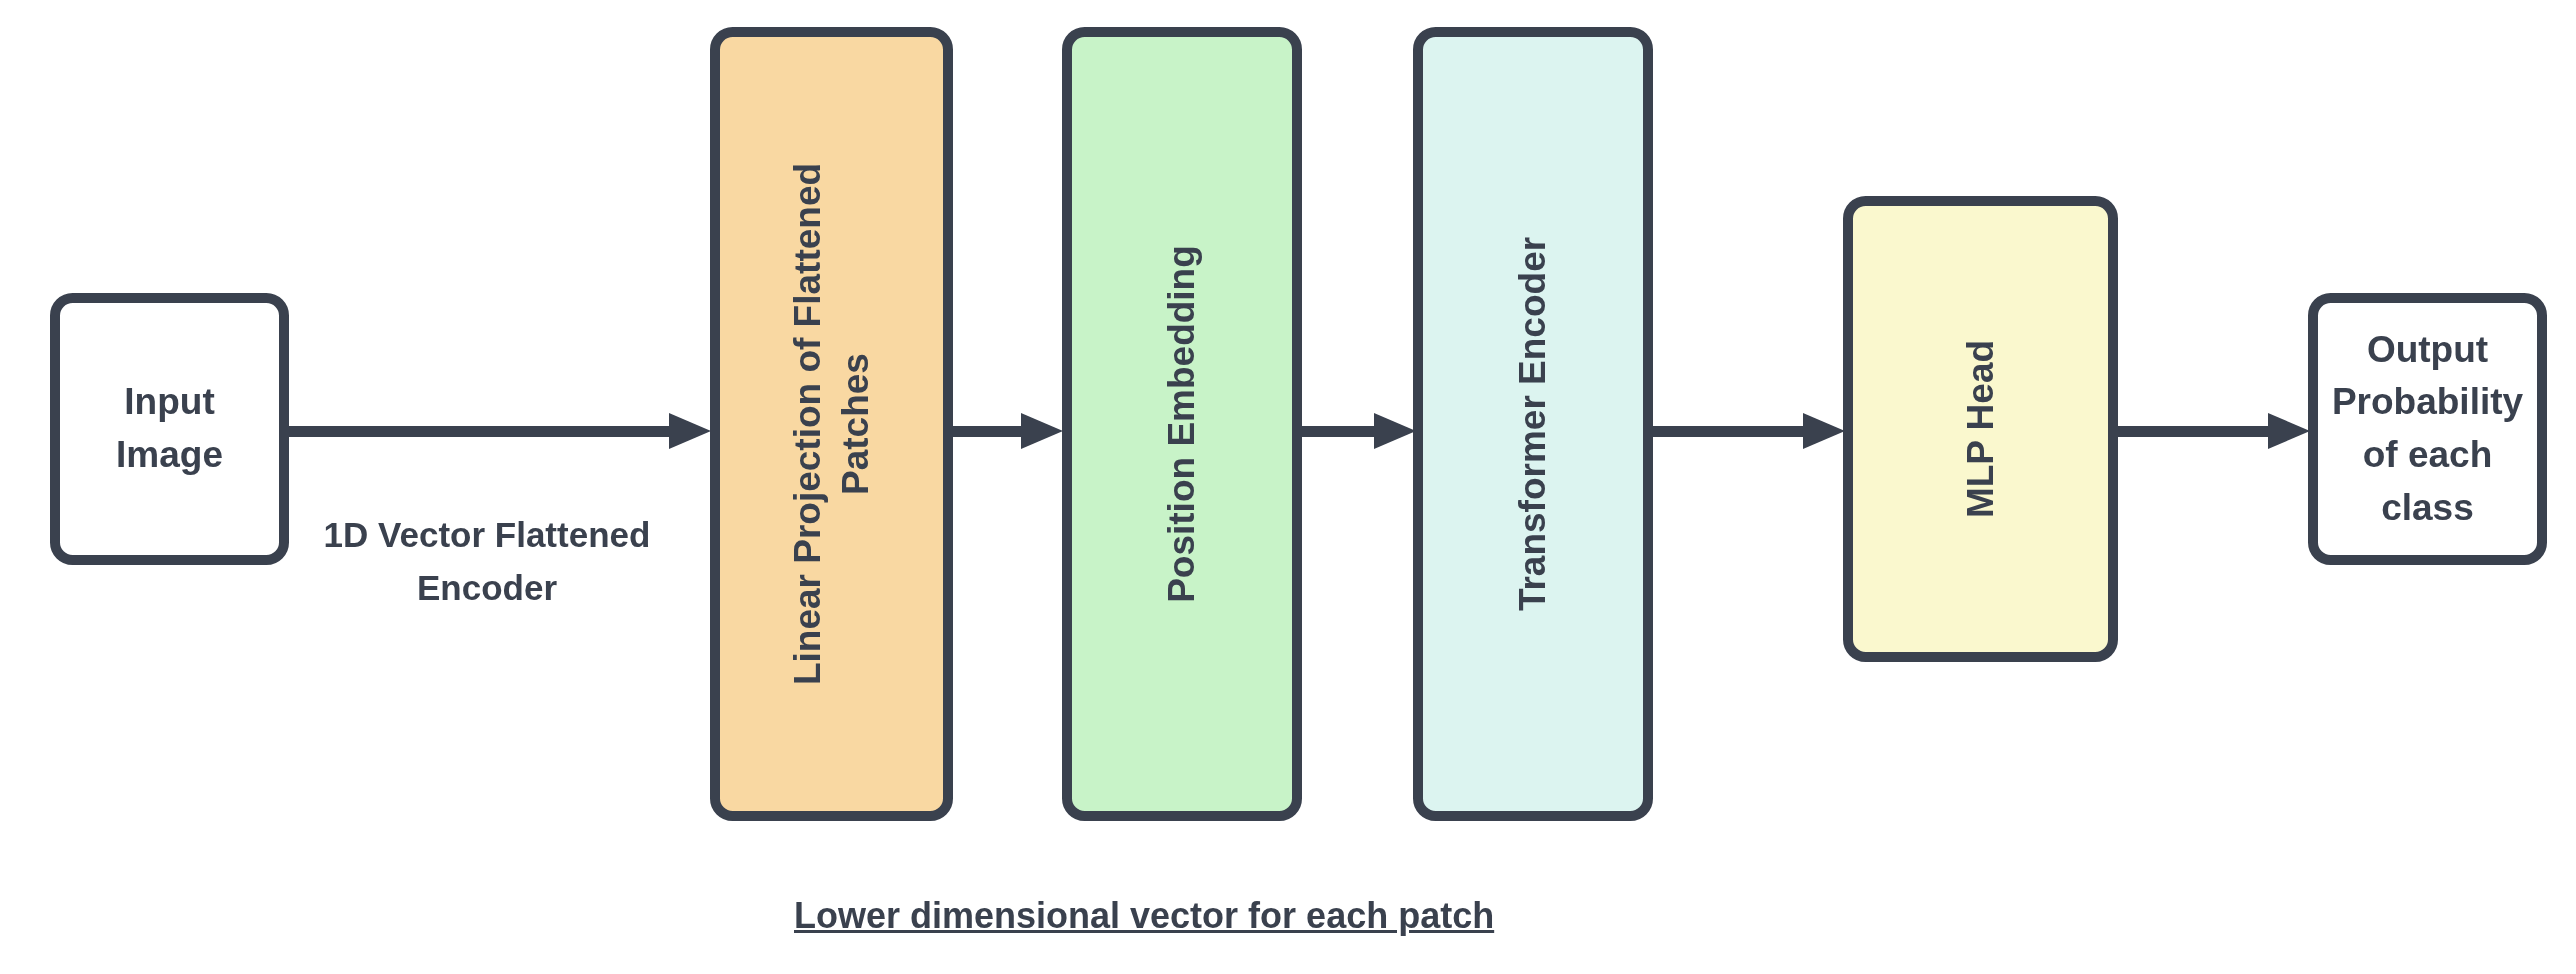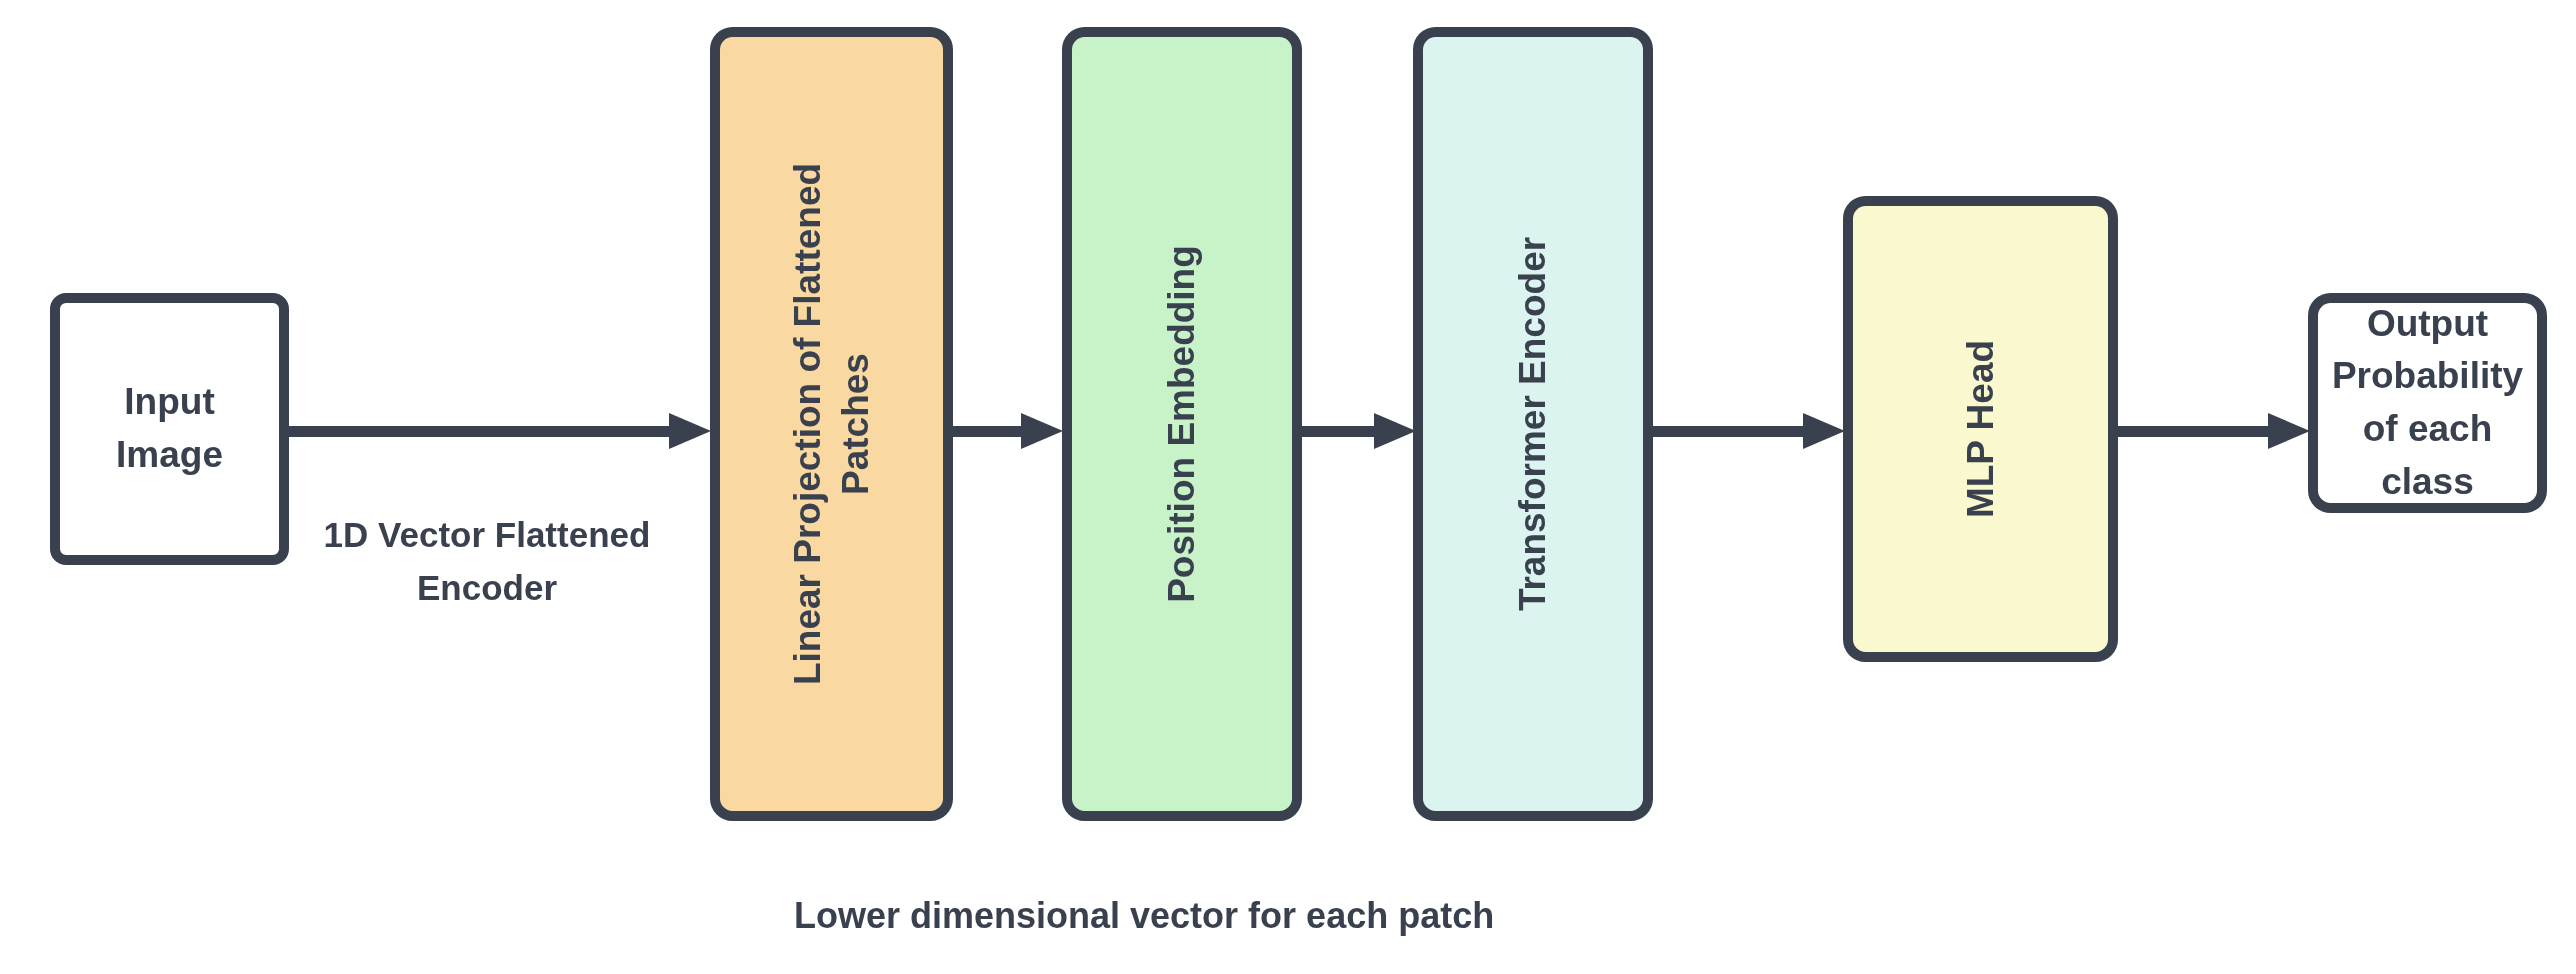--- a/index.html
+++ b/index.html
@@ -83,21 +83,21 @@
   .free-label.bottom-caption {
     font-size: 36px;
     line-height: 1.2;
   }
 </style>
 </head>
 <body>
 
 <div class="canvas">
 
-  <div class="node" style="left: 50px; top: 293px; width: 239px; height: 272px; background-color: rgb(255, 255, 255); border-radius: 16px;">
+  <div class="node" style="left: 50px; top: 293px; width: 239px; height: 272px; background-color: rgb(255, 255, 255);">
     <span class="hlabel">Input
 Image</span>
   </div>
 
   <div class="node" style="left: 710px; top: 27px; width: 243px; height: 794px; background-color: rgb(249, 216, 162);">
     <span class="vlabel">Linear Projection of Flattened
 Patches</span>
   </div>
 
   <div class="node" style="left: 1062px; top: 27px; width: 240px; height: 794px; background-color: rgb(200, 243, 200);">
@@ -105,21 +105,21 @@
   </div>
 
   <div class="node" style="left: 1413px; top: 27px; width: 240px; height: 794px; background-color: rgb(220, 244, 240);">
     <span class="vlabel">Transformer Encoder</span>
   </div>
 
   <div class="node" style="left: 1843px; top: 196px; width: 275px; height: 466px; background-color: rgb(250, 248, 206);">
     <span class="vlabel">MLP Head</span>
   </div>
 
-  <div class="node" style="left: 2308px; top: 293px; width: 239px; height: 220px; background-color: rgb(255, 255, 255);">
+  <div class="node" style="left: 2308px; top: 293px; width: 239px; height: 272px; background-color: rgb(255, 255, 255);">
     <span class="hlabel">Output
 Probability
 of each
 class</span>
   </div>
 
   <div class="arrow" style="left:289px; top:426px; width:420px;">
     <div class="shaft"></div>
     <div class="head"></div>
   </div>
@@ -140,16 +140,16 @@
   </div>
 
   <div class="arrow" style="left:2118px; top:426px; width:190px;">
     <div class="shaft"></div>
     <div class="head"></div>
   </div>
 
   <div class="free-label arrow-caption" style="left:277px; top:509px; width:420px;">1D Vector Flattened
 Encoder</div>
 
-  <div class="free-label bottom-caption" style="left:794px; top:894px;">Lower dimensional vector for each patch</div>
+  <div class="free-label bottom-caption" style="left:794px; top:894px;text-decoration:underline;">Lower dimensional vector for each patch</div>
 
 </div>
 
 
 </body></html>

